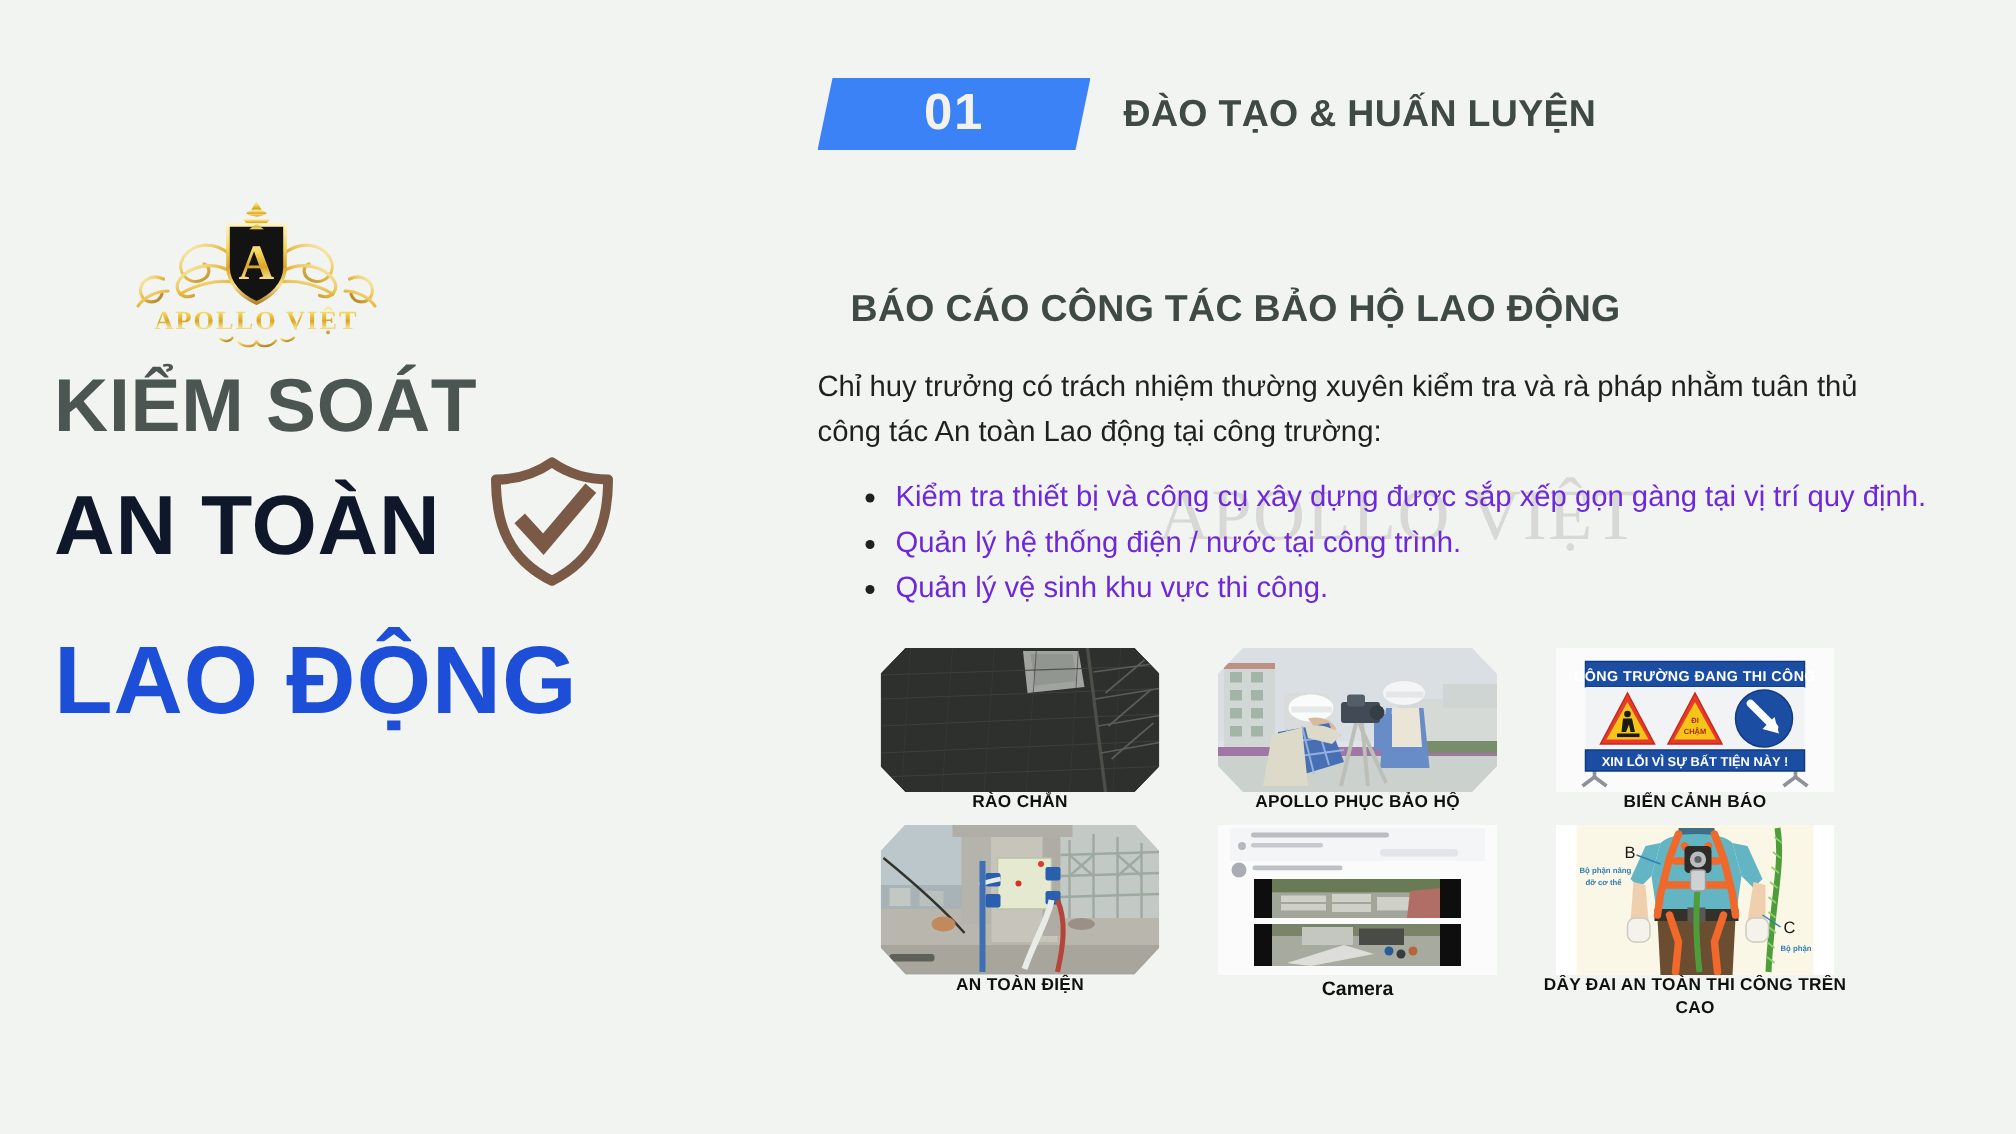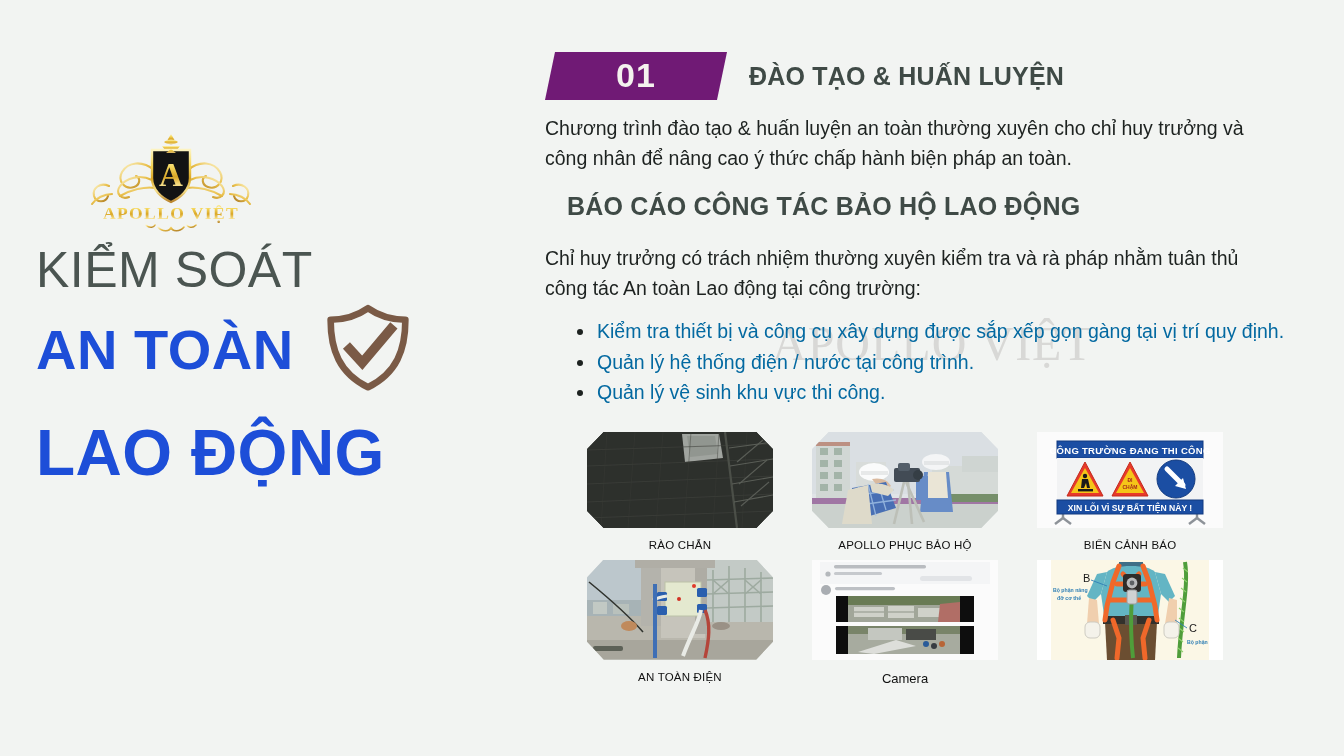--- a/index.html
+++ b/index.html
@@ -45,31 +45,31 @@
 
   .headline-block {
     position: absolute;
     left: 36px;
     top: 244px;
     width: 510px;
   }
 
   .headline-1 {
     font-size: 50px;
-    font-weight: 400;
+    font-weight: 700;
     letter-spacing: 0.5px;
     color: #4b5551;
     line-height: 1.06;
     white-space: nowrap;
   }
   .headline-2 {
     font-size: 56px;
     font-weight: 800;
     letter-spacing: 0.5px;
-    color: #1d4ed8;
+    color: #0f172a;
     line-height: 1.2;
     margin-top: 10px;
     white-space: nowrap;
     display: flex;
     align-items: center;
     gap: 28px;
   }
   .headline-3 {
     font-size: 64px;
     font-weight: 800;
@@ -101,21 +101,21 @@
 
   .section-head {
     display: flex;
     align-items: center;
     height: 48px;
   }
 
   .num-badge {
     width: 182px;
     height: 48px;
-    background: #701a75;
+    background: #3b82f6;
     color: #f4f2ee;
     font-size: 34px;
     font-weight: 800;
     display: flex;
     align-items: center;
     justify-content: center;
     letter-spacing: 1px;
     clip-path: polygon(5.5% 0, 100% 0, 94.5% 100%, 0 100%);
     flex: none;
     padding-bottom: 2px;
@@ -136,21 +136,21 @@
     line-height: 1.52;
     color: #1d2220;
     width: 730px;
   }
 
   .bullet-list {
     margin-top: 14px;
     margin-left: 30px;
     font-size: 19.5px;
     line-height: 1.5;
-    color: #0369a1;
+    color: #6d28d9;
     list-style: none;
   }
   .bullet-list li {
     position: relative;
     padding-left: 22px;
     margin-bottom: 1px;
   }
   .bullet-list li::before {
     content: "";
     position: absolute;
@@ -199,23 +199,22 @@
   .thumb {
     width: 186px;
     height: 96px;
     position: relative;
     overflow: hidden;
     clip-path: polygon(9% 0, 91% 0, 100% 18%, 100% 82%, 91% 100%, 9% 100%, 0 82%, 0 18%);
   }
   .thumb.plain { clip-path: none; }
 
   .caption {
-    margin-top: 10px;
     font-size: 11.5px;
-    font-weight: 400;
+    font-weight: 700;
     color: #101010;
     text-align: center;
     letter-spacing: 0.2px;
     line-height: 1.35;
   }
   .caption.mixed { font-size: 13px; letter-spacing: 0; }
 
   .cell-row2 .thumb { height: 100px; }
 
   svg { display: block; }
@@ -295,21 +294,20 @@
 
   <div class="watermark">APOLLO VIỆT</div>
 
   <div class="right-panel">
 
     <div class="section section-1">
       <div class="section-head">
         <div class="num-badge">01</div>
         <div class="section-title">ĐÀO TẠO &amp; HUẤN LUYỆN</div>
       </div>
-      <div class="section-body">Chương trình đào tạo &amp; huấn luyện an toàn thường xuyên cho chỉ huy trưởng và công nhân để nâng cao ý thức chấp hành biện pháp an toàn.</div>
     </div>
 
     <div class="section section-2">
       <div class="section-head">
         <div class="section-title">BÁO CÁO CÔNG TÁC BẢO HỘ LAO ĐỘNG</div>
       </div>
       <div class="section-body">Chỉ huy trưởng có trách nhiệm thường xuyên kiểm tra và rà pháp nhằm tuân thủ công tác An toàn Lao động tại công trường:</div>
       <ul class="bullet-list">
         <li>Kiểm tra thiết bị và công cụ xây dựng được sắp xếp gọn gàng tại vị trí quy định.</li>
         <li>Quản lý hệ thống điện / nước tại công trình.</li>
@@ -624,16 +622,17 @@
 
           <text x="46" y="22" font-family="Liberation Sans, sans-serif" font-size="11" font-weight="400" fill="#1a1a1a">B</text>
           <text x="16" y="32" font-family="Liberation Sans, sans-serif" font-size="5.2" font-weight="700" fill="#2f7fb5">Bộ phận nâng</text>
           <text x="20" y="40" font-family="Liberation Sans, sans-serif" font-size="5.2" font-weight="700" fill="#2f7fb5">đỡ cơ thể</text>
           <path d="M54 20 L70 26" stroke="#2f7fb5" stroke-width="0.9" fill="none"></path>
           <text x="152" y="72" font-family="Liberation Sans, sans-serif" font-size="11" font-weight="400" fill="#1a1a1a">C</text>
           <text x="150" y="84" font-family="Liberation Sans, sans-serif" font-size="5.2" font-weight="700" fill="#2f7fb5">Bộ phận</text>
           <path d="M150 68 L138 60" stroke="#2f7fb5" stroke-width="0.9" fill="none"></path>
         </svg>
       </div>
+      <div class="caption">DÂY ĐAI AN TOÀN THI CÔNG TRÊN CAO</div>
     </div>
 
   </div>
 </div>
 
 </body></html>

